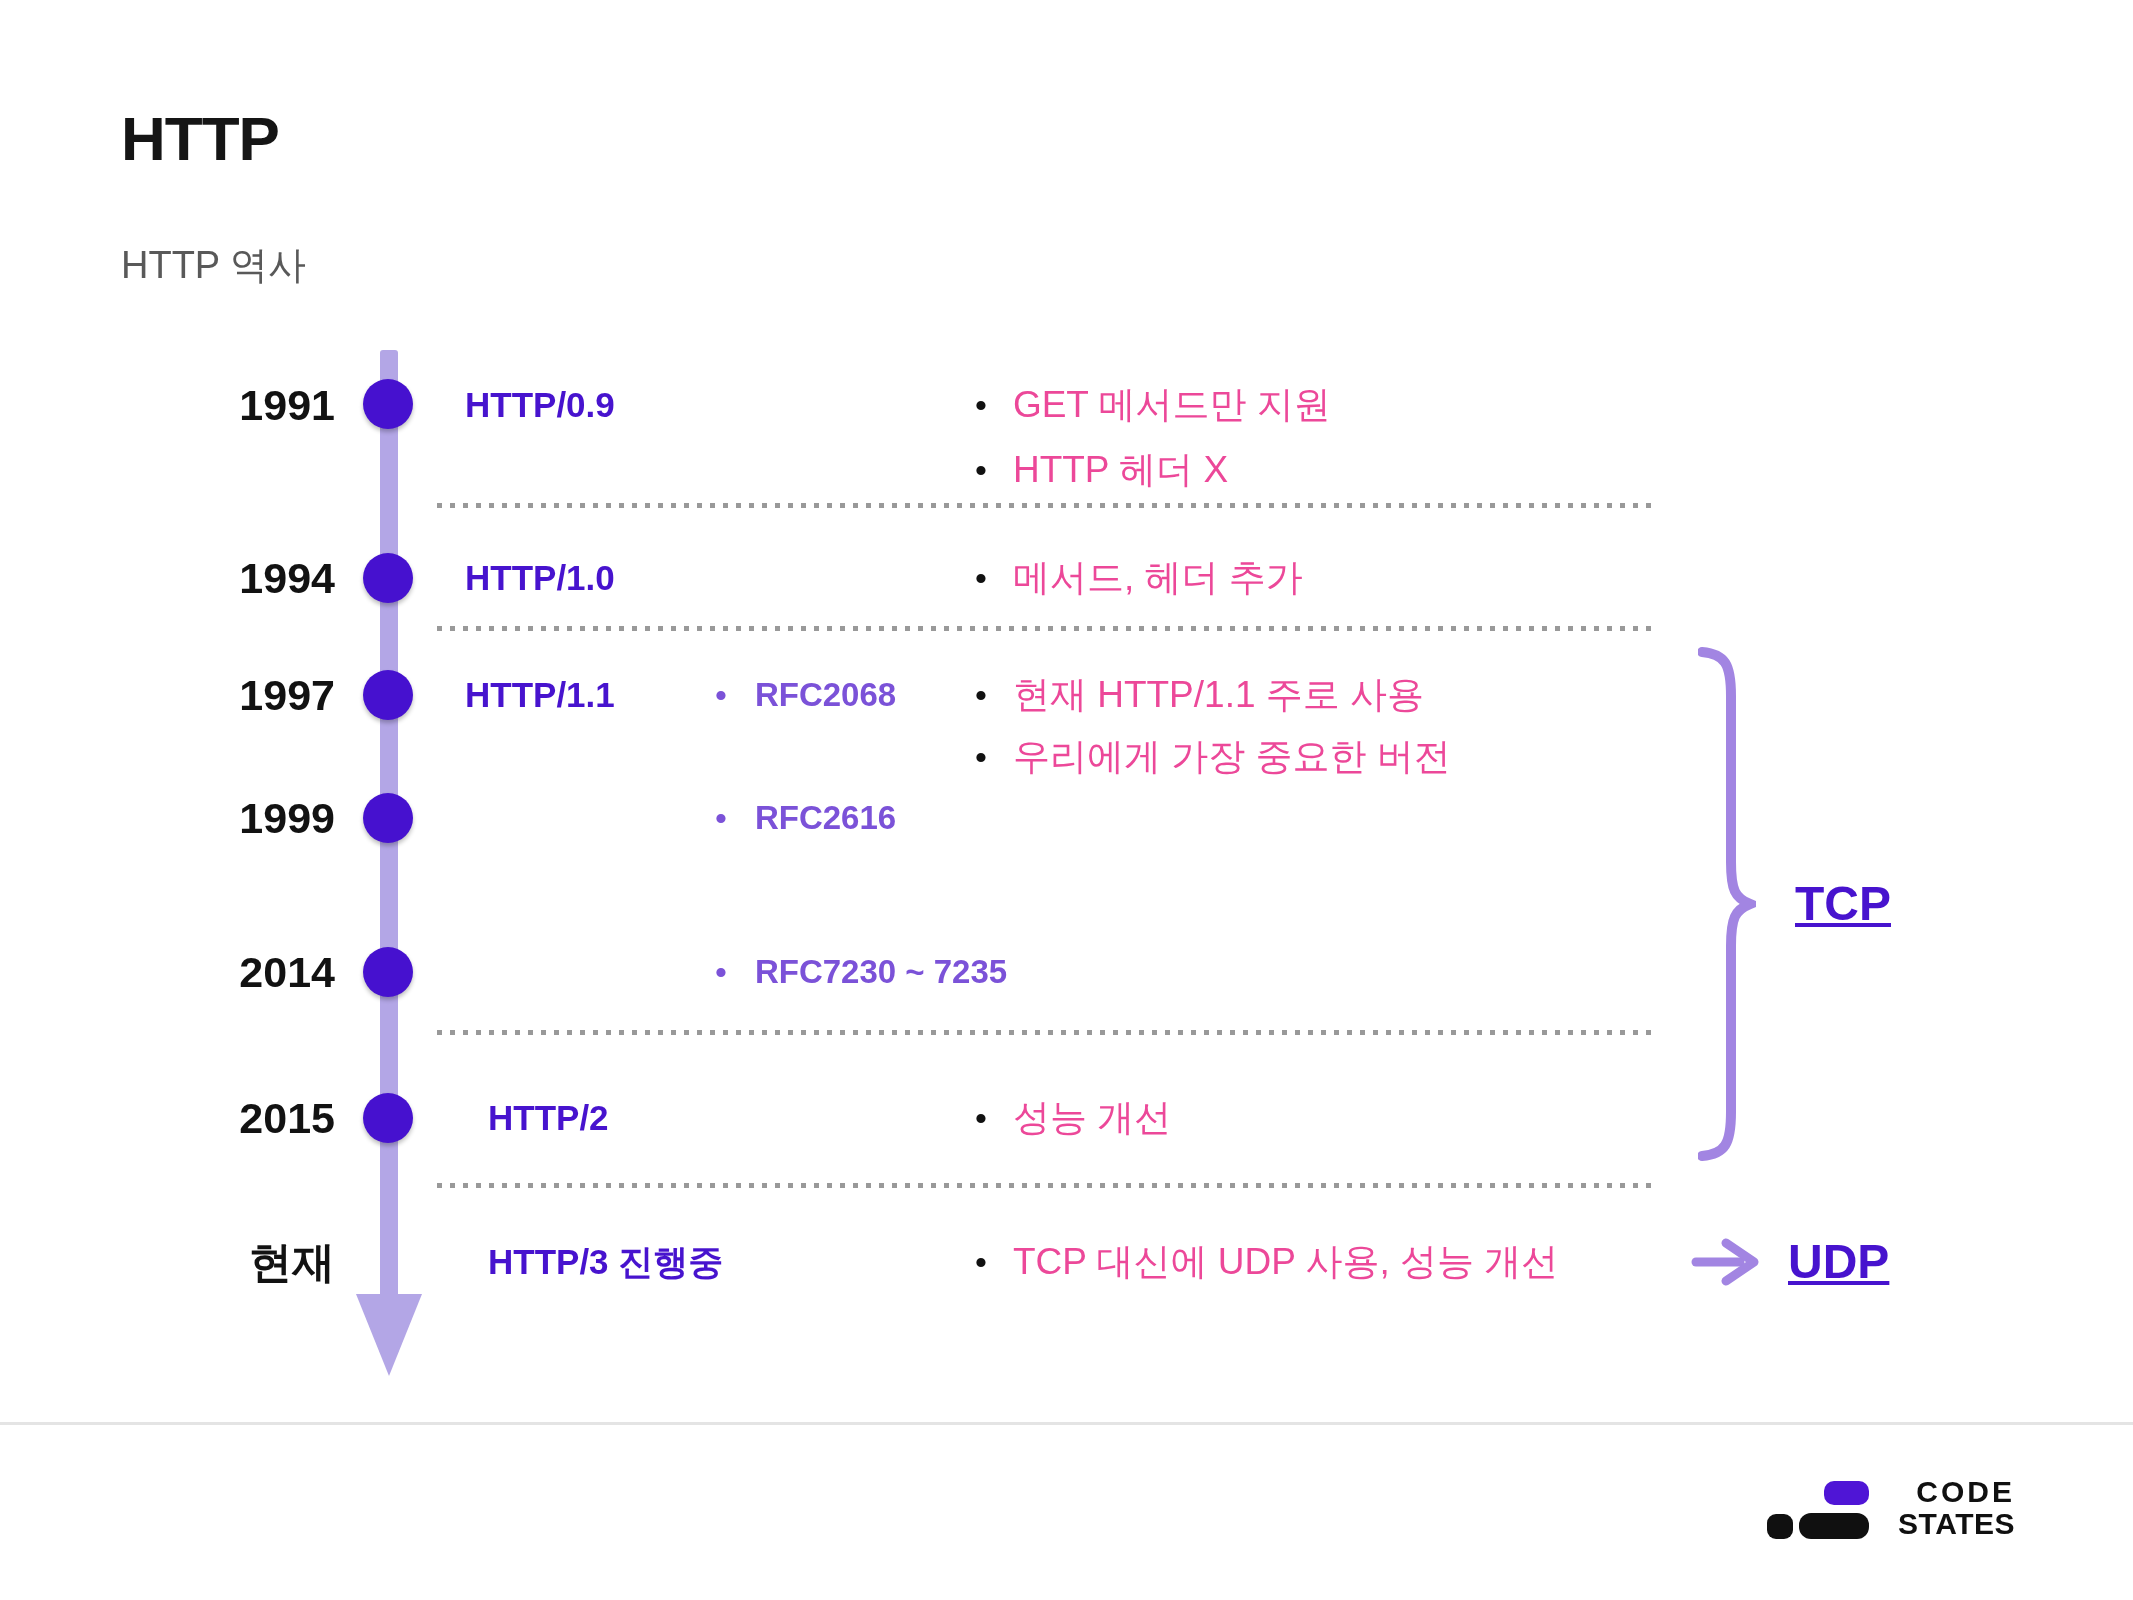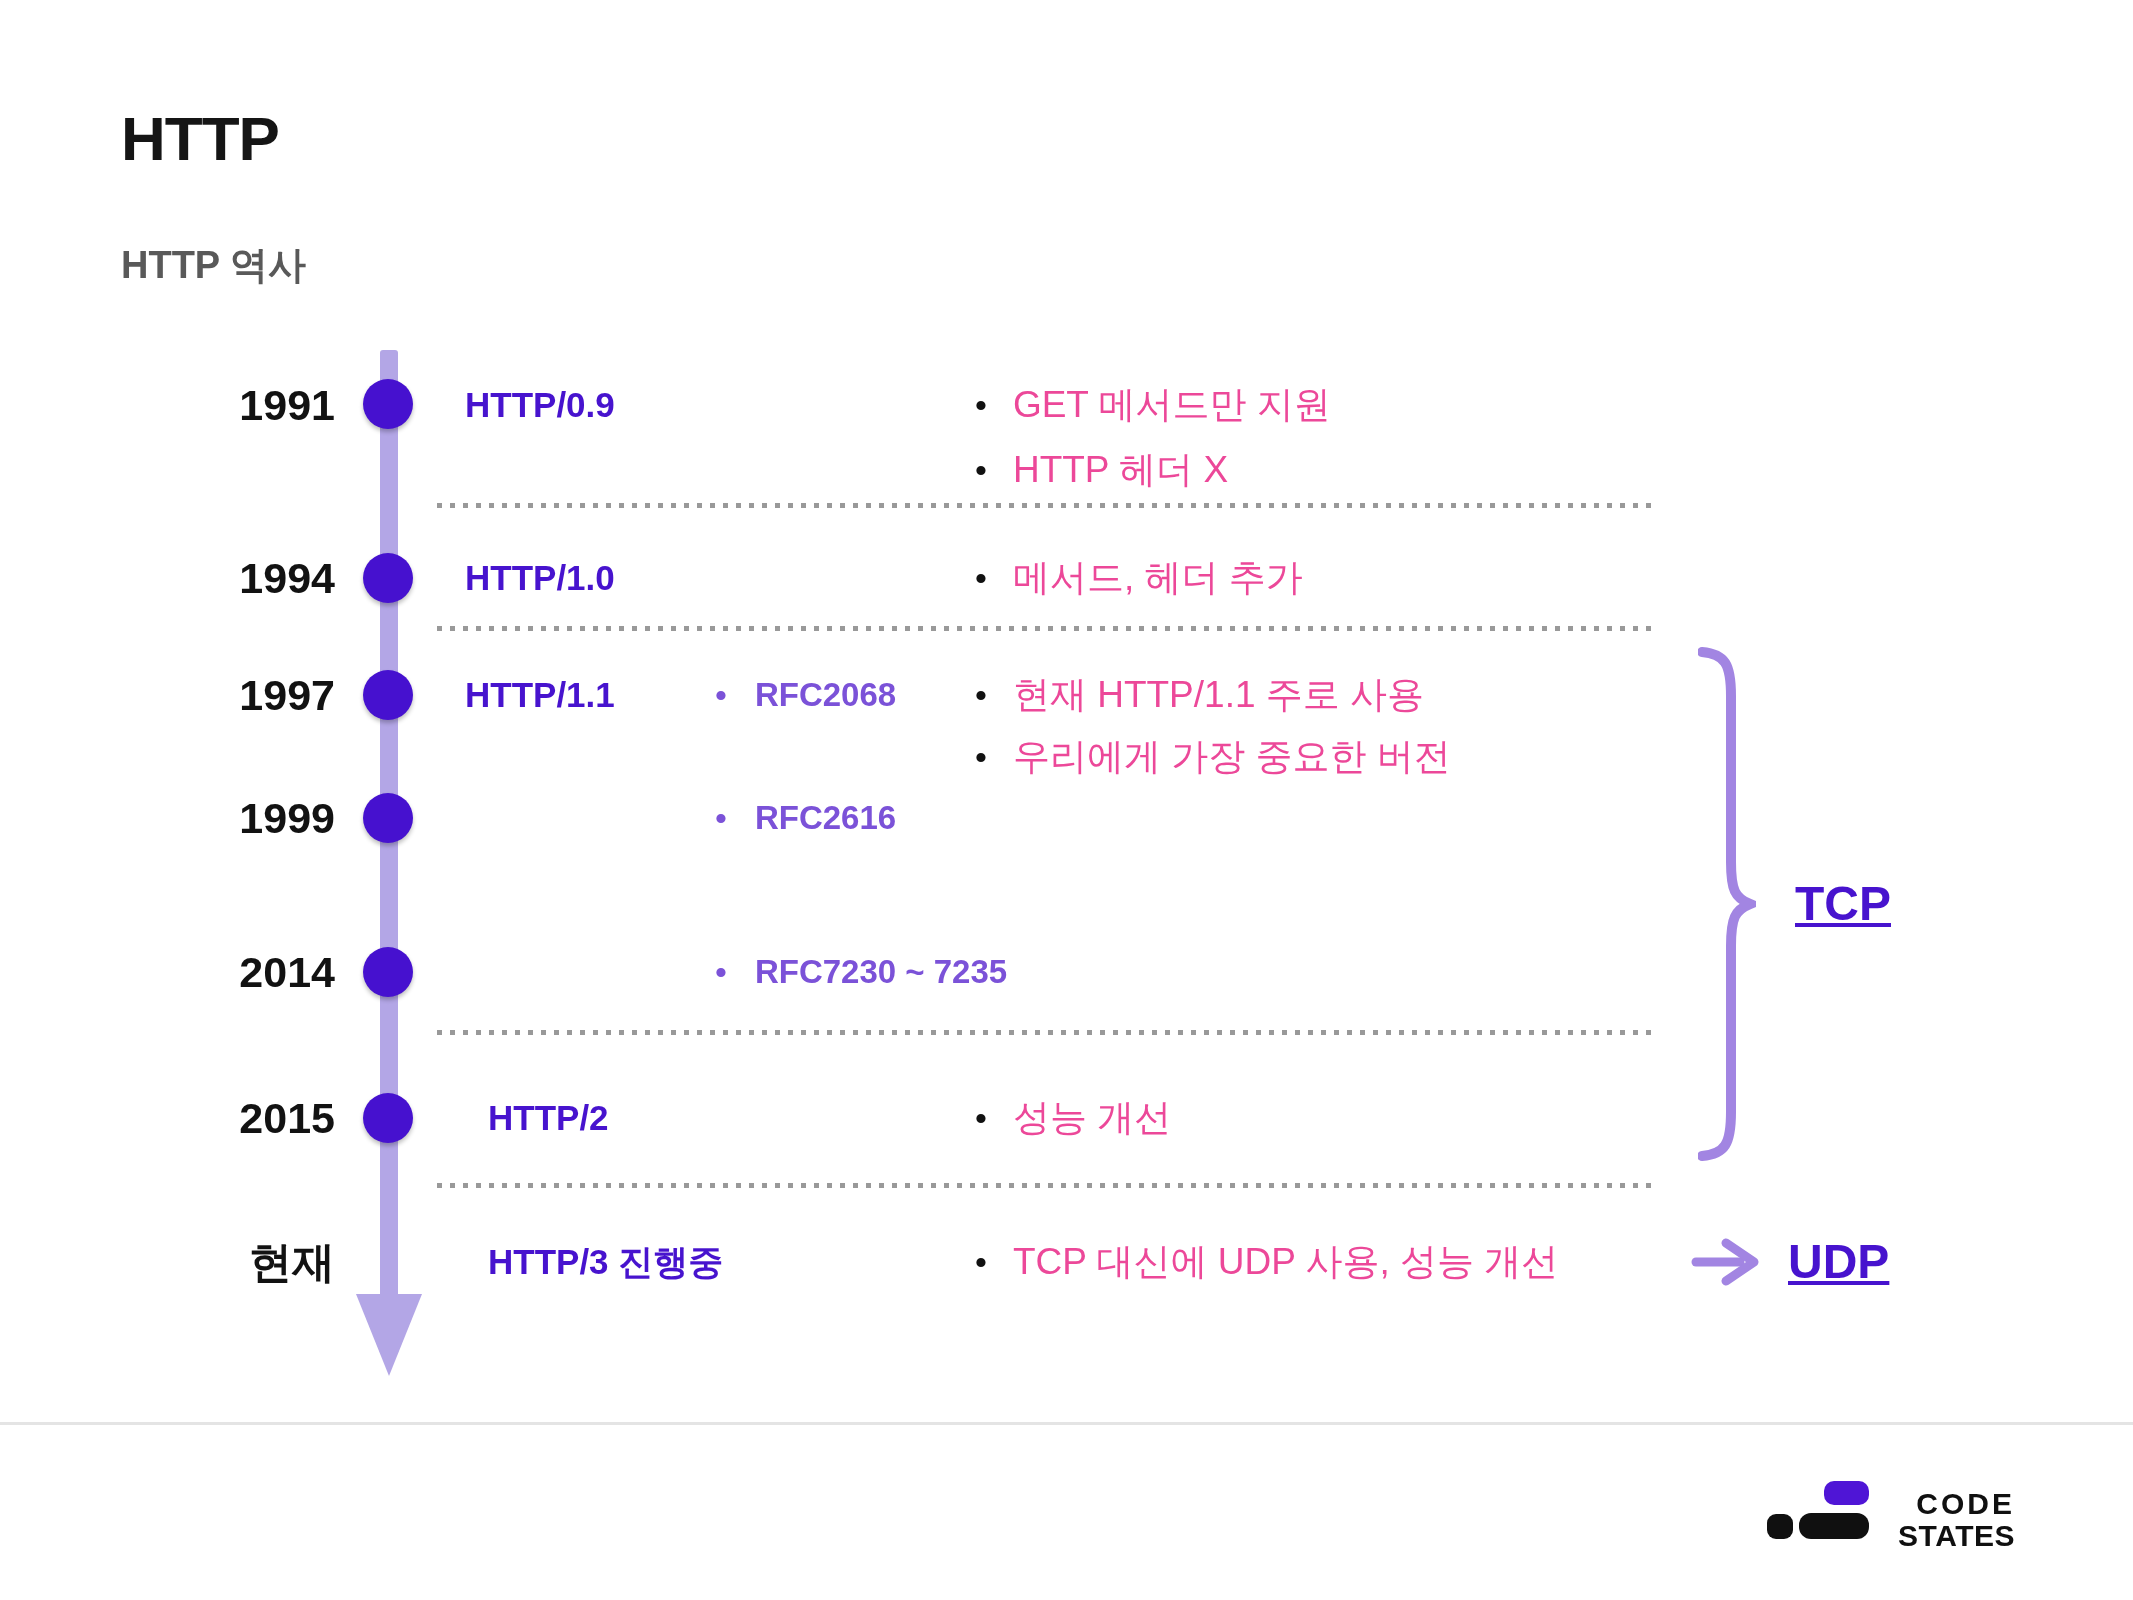--- a/index.html
+++ b/index.html
@@ -13,21 +13,21 @@
     overflow: hidden;
     padding-left: 44px;
   }
   .abs { position: absolute; }
   .page-title {
     left: 121px; top: 103px;
     font-size: 62px; font-weight: 800; color: #151515; letter-spacing: -1px;
   }
   .subtitle {
     left: 121px; top: 240px;
-    font-size: 38px; font-weight: 700; color: #595959;
+    font-size: 38px; font-weight: 400; color: #595959;
   }
   
   .tl-line {
     left: 380px; top: 350px; width: 18px; height: 947px;
     background: #b3a6e6; border-radius: 3px;
   }
   .tl-arrowhead {
     left: 356px; top: 1294px; width: 0; height: 0;
     border-left: 33px solid transparent;
     border-right: 33px solid transparent;
@@ -68,21 +68,21 @@
   .udp-label { left: 1788px; top: 1234px; }
   .brace-svg { left: 1698px; top: 646px; }
   .udp-arrow-svg { left: 1690px; top: 1236px; }
   .footer-divider {
     left: 0; top: 1422px; width: 2133px; height: 3px; background: #e4e4e4;
   }
   
   .logo-pill-purple { left: 1824px; top: 1481px; width: 45px; height: 24px; border-radius: 10px; background: #4f15d6; }
   .logo-dot-black  { left: 1767px; top: 1514px; width: 26px; height: 25px; border-radius: 9px; background: #101010; }
   .logo-pill-black { left: 1799px; top: 1513px; width: 70px; height: 26px; border-radius: 12px; background: #101010; }
-  .logo-text { left: 1875px; top: 1476px; width: 140px; text-align: right; color: #101010; font-weight: 800; margin-top: 12px; }
+  .logo-text { left: 1875px; top: 1476px; width: 140px; text-align: right; color: #101010; font-weight: 800; }
   .logo-text .l1 { font-size: 30px; line-height: 32px; letter-spacing: 3px; }
   .logo-text .l2 { font-size: 30px; line-height: 32px; letter-spacing: 0.5px; }
 </style>
 </head>
 <body>
 
 <div class="slide">
 
   <div class="abs page-title">HTTP</div>
   <div class="abs subtitle">HTTP 역사</div>

